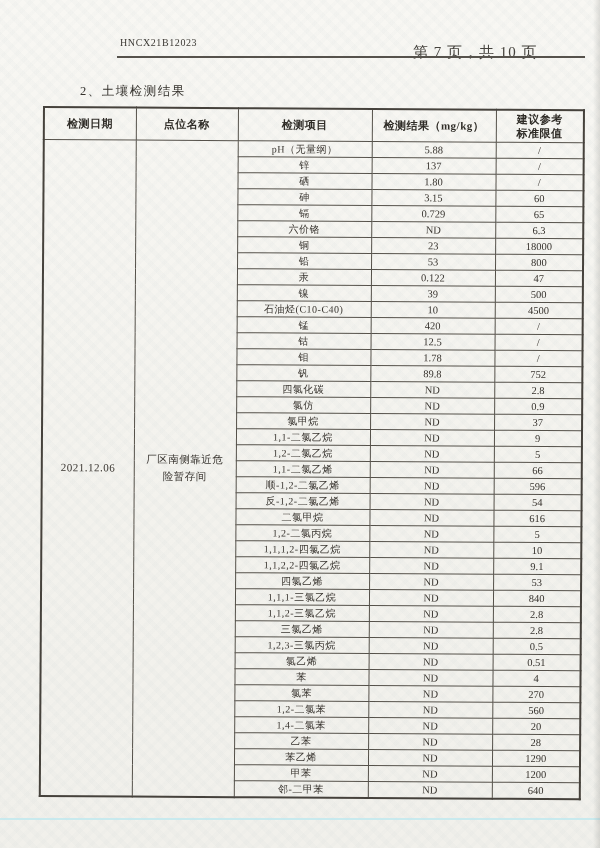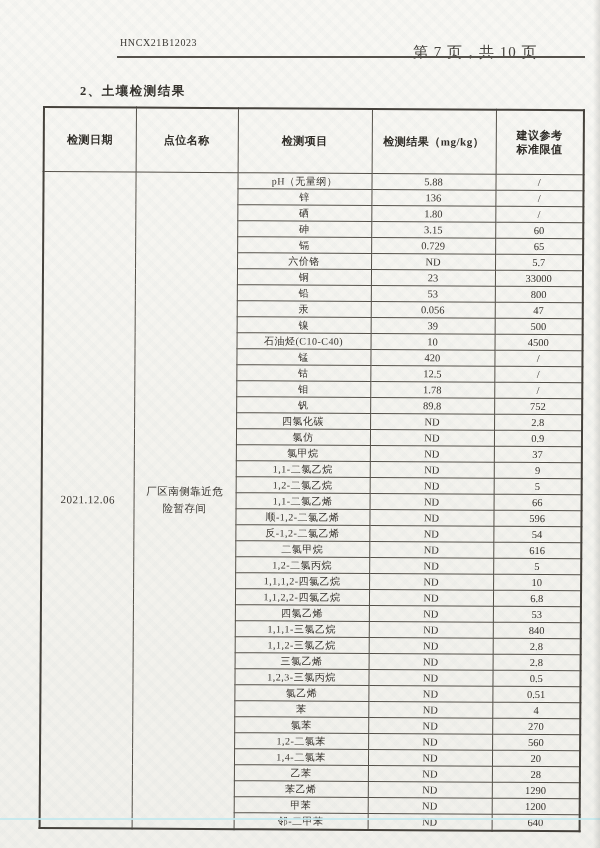--- a/index.html
+++ b/index.html
@@ -27,38 +27,38 @@
   .page-info{
     position:absolute;left:413px;top:43px;width:130px;
     font-size:15px;color:#45423d;letter-spacing:1px;white-space:nowrap;
   }
   .header-rule{
     position:absolute;left:117px;top:56px;width:468px;height:2px;
     background:#56524c;
   }
   .section-title{
     position:absolute;left:80px;top:83px;
-    font-size:12.5px;color:#35322d;letter-spacing:1.5px;font-weight:700;
+    font-size:12.5px;color:#35322d;letter-spacing:1.5px;font-weight:400;
   }
   .table-wrap{
     position:absolute;left:43px;top:106px;width:540px;
     transform:rotate(0.35deg);transform-origin:0 0;
   }
   table.doc-table{
     width:540px;border-collapse:collapse;table-layout:fixed;
     border:2px solid #46423c;
   }
   .doc-table th,.doc-table td{
     border:1px solid #55514a;
     text-align:center;vertical-align:middle;
     color:#38342f;overflow:hidden;
   }
   .doc-table th{
     height:31px;font-size:11px;font-weight:bold;color:#2f2c27;
-    letter-spacing:0.5px;padding:16px 2px;
+    letter-spacing:0.5px;padding:0 2px;
   }
   .th-limit{white-space:pre-line;line-height:1.25;border-radius:6px;}
   .doc-table td{height:15px;line-height:15px;font-size:10px;padding:0 2px;}
   td.item-cell{font-size:10px;letter-spacing:0.5px;}
   td.result-cell,td.limit-cell{font-size:10.5px;}
   td.date-cell{font-size:11px;letter-spacing:0.5px;}
   td.location-cell{font-size:10.5px;line-height:1.6;padding:0 7px;letter-spacing:0.5px;}
   .footer-line{
     position:absolute;left:0;top:818px;width:600px;height:2px;
     background:#c2e9ef;opacity:0.85;
@@ -98,56 +98,56 @@
       <tbody>
           <tr>
             <td rowspan="41" class="date-cell">2021.12.06</td>
             <td rowspan="41" class="location-cell">厂区南侧靠近危险暂存间</td>
             <td class="item-cell">pH（无量纲）</td>
             <td class="result-cell">5.88</td>
             <td class="limit-cell">/</td>
           </tr>
           <tr>
             <td class="item-cell">锌</td>
-            <td class="result-cell">136</td>
+            <td class="result-cell">137</td>
             <td class="limit-cell">/</td>
           </tr>
           <tr>
             <td class="item-cell">硒</td>
             <td class="result-cell">1.80</td>
             <td class="limit-cell">/</td>
           </tr>
           <tr>
             <td class="item-cell">砷</td>
             <td class="result-cell">3.15</td>
             <td class="limit-cell">60</td>
           </tr>
           <tr>
             <td class="item-cell">镉</td>
             <td class="result-cell">0.729</td>
             <td class="limit-cell">65</td>
           </tr>
           <tr>
             <td class="item-cell">六价铬</td>
             <td class="result-cell">ND</td>
-            <td class="limit-cell">5.7</td>
+            <td class="limit-cell">6.3</td>
           </tr>
           <tr>
             <td class="item-cell">铜</td>
             <td class="result-cell">23</td>
-            <td class="limit-cell">33000</td>
+            <td class="limit-cell">18000</td>
           </tr>
           <tr>
             <td class="item-cell">铅</td>
             <td class="result-cell">53</td>
             <td class="limit-cell">800</td>
           </tr>
           <tr>
             <td class="item-cell">汞</td>
-            <td class="result-cell">0.056</td>
+            <td class="result-cell">0.122</td>
             <td class="limit-cell">47</td>
           </tr>
           <tr>
             <td class="item-cell">镍</td>
             <td class="result-cell">39</td>
             <td class="limit-cell">500</td>
           </tr>
           <tr>
             <td class="item-cell">石油烃(C10-C40)</td>
             <td class="result-cell">10</td>
@@ -224,21 +224,21 @@
             <td class="limit-cell">5</td>
           </tr>
           <tr>
             <td class="item-cell">1,1,1,2-四氯乙烷</td>
             <td class="result-cell">ND</td>
             <td class="limit-cell">10</td>
           </tr>
           <tr>
             <td class="item-cell">1,1,2,2-四氯乙烷</td>
             <td class="result-cell">ND</td>
-            <td class="limit-cell">6.8</td>
+            <td class="limit-cell">9.1</td>
           </tr>
           <tr>
             <td class="item-cell">四氯乙烯</td>
             <td class="result-cell">ND</td>
             <td class="limit-cell">53</td>
           </tr>
           <tr>
             <td class="item-cell">1,1,1-三氯乙烷</td>
             <td class="result-cell">ND</td>
             <td class="limit-cell">840</td>

